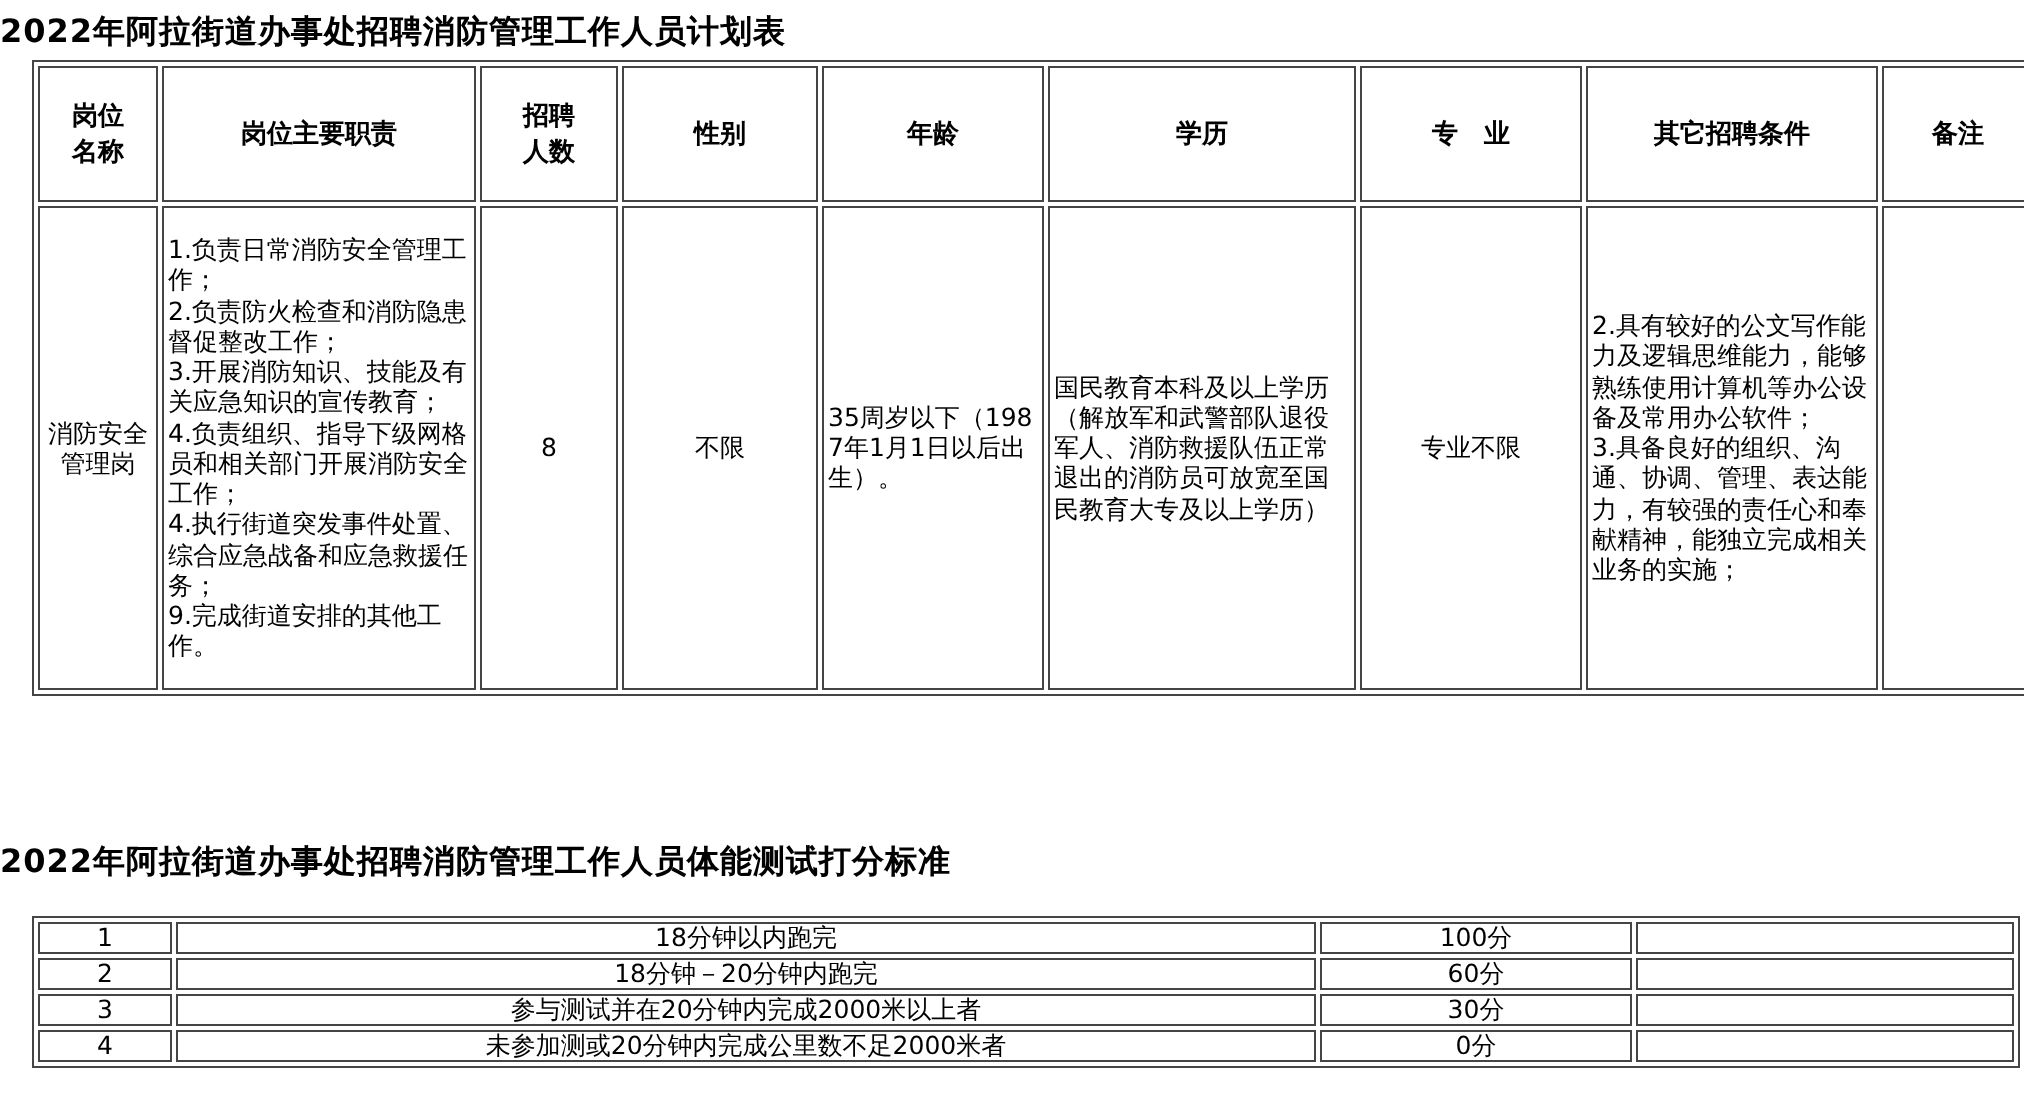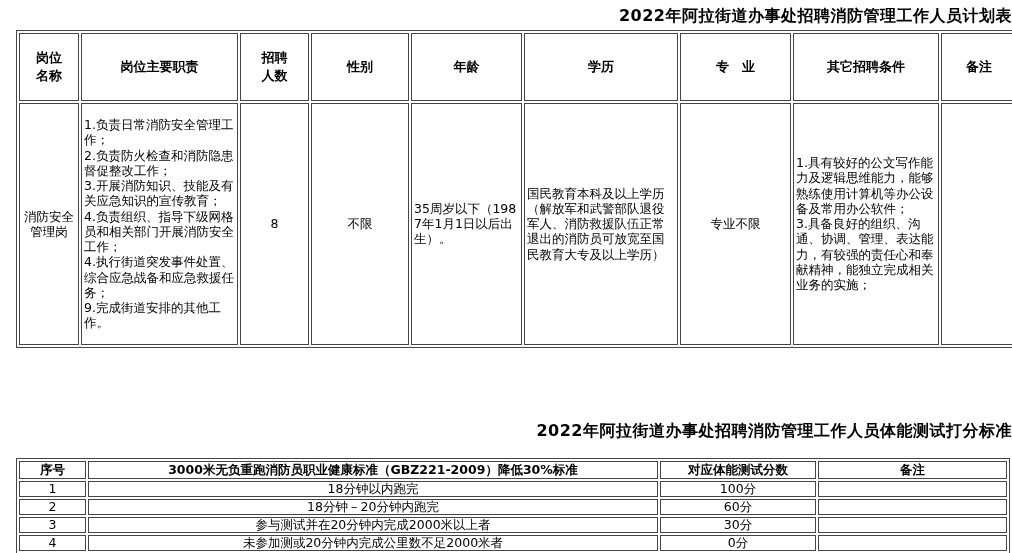--- a/index.html
+++ b/index.html
@@ -11,21 +11,21 @@
     width: 1012px;
     height: 553px;
     position: relative;
     font-family: "DejaVu Sans", sans-serif;
     color: #000000;
   }
   .doc-title {
     position: absolute;
     left: 0;
     width: 1012px;
-    text-align: right;
+    text-align: left;
     font-size: 16px;
     font-weight: bold;
     letter-spacing: 0.5px;
     white-space: nowrap;
   }
   #title1 { top: 6px; }
   #title2 { top: 421px; }
 
   table {
     position: absolute;
@@ -123,44 +123,38 @@
       <div>4.负责组织、指导下级网格员和相关部门开展消防安全工作；</div>
       <div>4.执行街道突发事件处置、综合应急战备和应急救援任务；</div>
       <div>9.完成街道安排的其他工作。</div>
     </td>
     <td class="center">8</td>
     <td class="center">不限</td>
     <td class="left">35周岁以下（1987年1月1日以后出生）。</td>
     <td class="left">国民教育本科及以上学历（解放军和武警部队退役军人、消防救援队伍正常退出的消防员可放宽至国民教育大专及以上学历）</td>
     <td class="center">专业不限</td>
     <td class="left list-block">
-      <div>1.具有较好的公文写作能力及逻辑思维能力，能够熟练使用计算机等办公设备及常用办公软件；</div>
+      <div>2.具有较好的公文写作能力及逻辑思维能力，能够熟练使用计算机等办公设备及常用办公软件；</div>
       <div>3.具备良好的组织、沟通、协调、管理、表达能力，有较强的责任心和奉献精神，能独立完成相关业务的实施；</div>
     </td>
     <td class="center"></td>
   </tr>
 </tbody>
   </table>
 
 <div class="doc-title" id="title2">2022年阿拉街道办事处招聘消防管理工作人员体能测试打分标准</div>
 
 <table id="score-table">
   <colgroup>
     <col style="width:67px">
     <col style="width:570px">
     <col style="width:156px">
     <col style="width:189px">
   </colgroup>
   <tbody>
-      <tr>
-    <th>序号</th>
-    <th>3000米无负重跑消防员职业健康标准（GBZ221-2009）降低30%标准</th>
-    <th>对应体能测试分数</th>
-    <th>备注</th>
-  </tr>
   <tr>
     <td>1</td>
     <td>18分钟以内跑完</td>
     <td>100分</td>
     <td></td>
   </tr>
   <tr>
     <td>2</td>
     <td>18分钟－20分钟内跑完</td>
     <td>60分</td>

